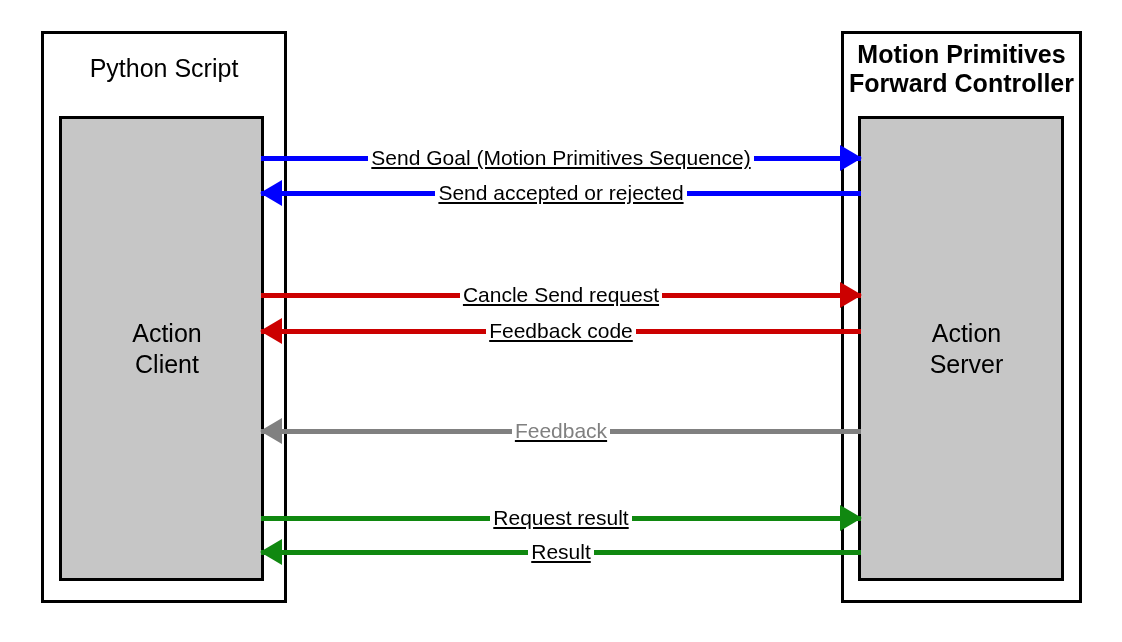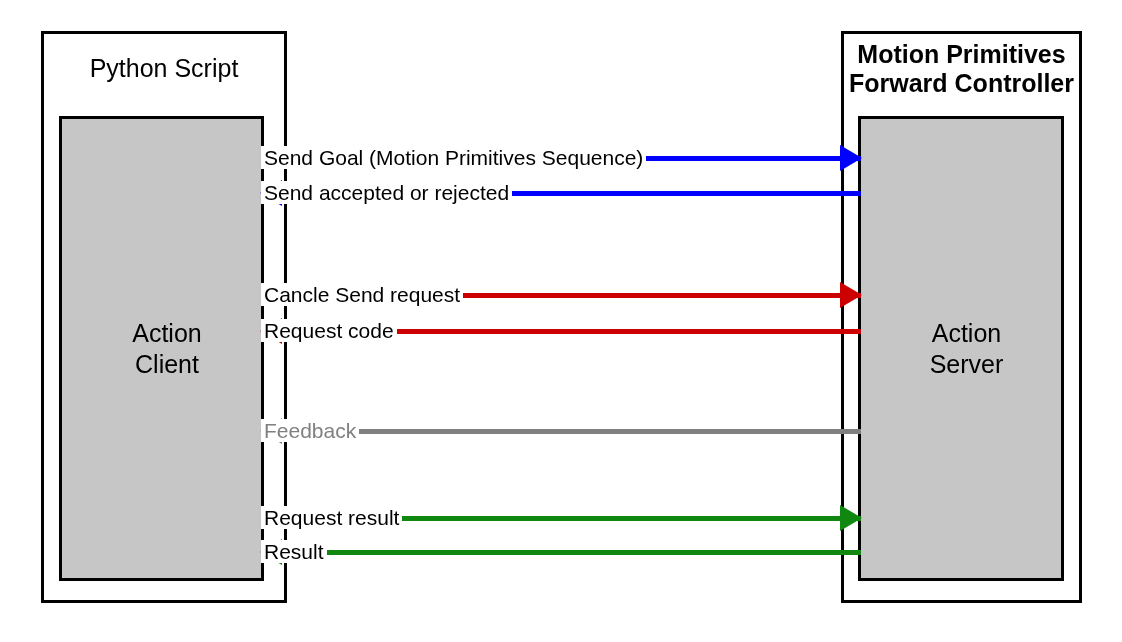--- a/index.html
+++ b/index.html
@@ -89,23 +89,25 @@
   }
   .msg.to-left .head {
     left: -1px;
     border-right-width: 22px;
     border-right-style: solid;
   }
   .msg .label {
     position: absolute;
     left: 0;
     width: 100%;
+    text-align: center;
     font-size: 21px;
     line-height: 21px;
     top: -11px;
+    text-decoration: underline;
   }
   .msg .label span {
     background: #ffffff;
     padding: 0 3px;
     white-space: nowrap;
   }
 </style>
 </head>
 <body>
 
@@ -140,21 +142,21 @@
         <div class="label"><span style="color: rgb(0, 0, 0);">Send accepted or rejected</span></div>
       </div>
       <div class="msg to-right" style="left: 261px; top: 295px; width: 600px;">
         <div class="line" style="background: rgb(204, 0, 0);"></div>
         <div class="head" style="border-left-color: rgb(204, 0, 0);"></div>
         <div class="label"><span style="color: rgb(0, 0, 0);">Cancle Send request</span></div>
       </div>
       <div class="msg to-left" style="left: 261px; top: 331px; width: 600px;">
         <div class="line" style="background: rgb(204, 0, 0);"></div>
         <div class="head" style="border-right-color: rgb(204, 0, 0);"></div>
-        <div class="label"><span style="color: rgb(0, 0, 0);">Request code</span></div>
+        <div class="label"><span style="color: rgb(0, 0, 0);">Feedback code</span></div>
       </div>
       <div class="msg to-left" style="left: 261px; top: 431px; width: 600px;">
         <div class="line" style="background: rgb(128, 128, 128);"></div>
         <div class="head" style="border-right-color: rgb(128, 128, 128);"></div>
         <div class="label"><span style="color: rgb(128, 128, 128);">Feedback</span></div>
       </div>
       <div class="msg to-right" style="left: 261px; top: 518px; width: 600px;">
         <div class="line" style="background: rgb(16, 136, 16);"></div>
         <div class="head" style="border-left-color: rgb(16, 136, 16);"></div>
         <div class="label"><span style="color: rgb(0, 0, 0);">Request result</span></div>

